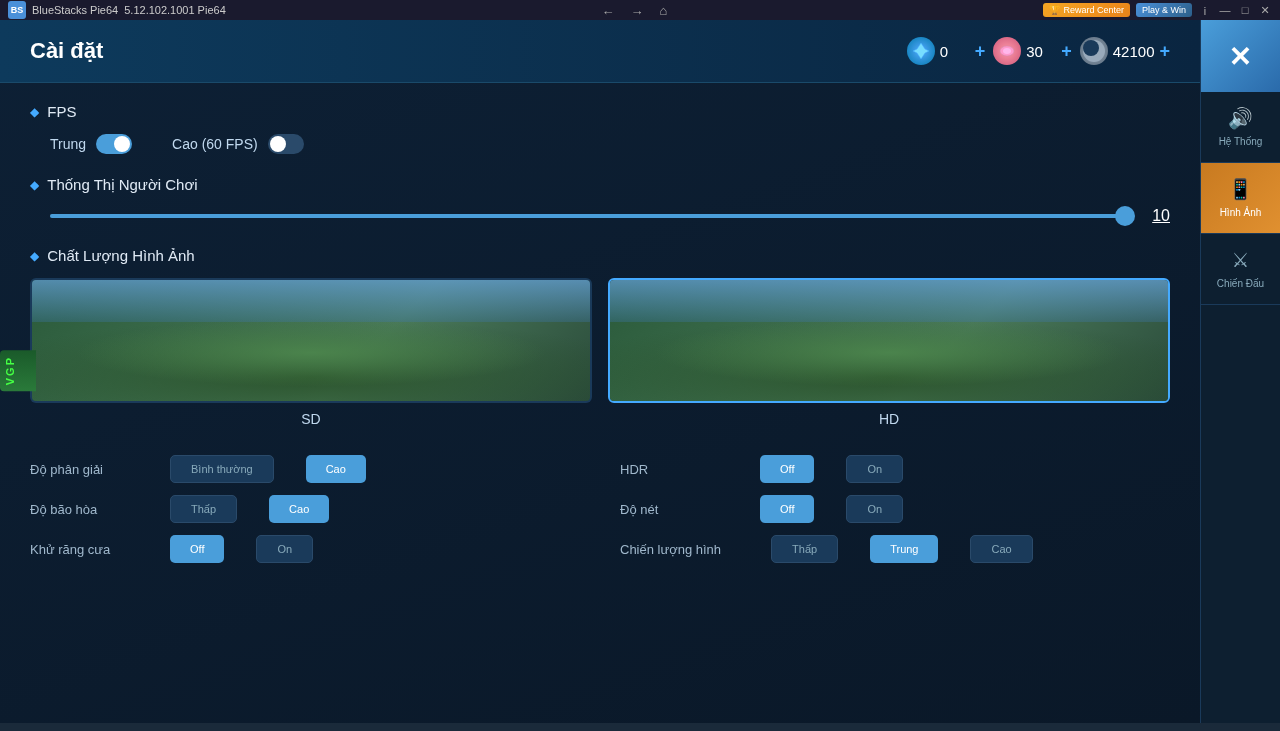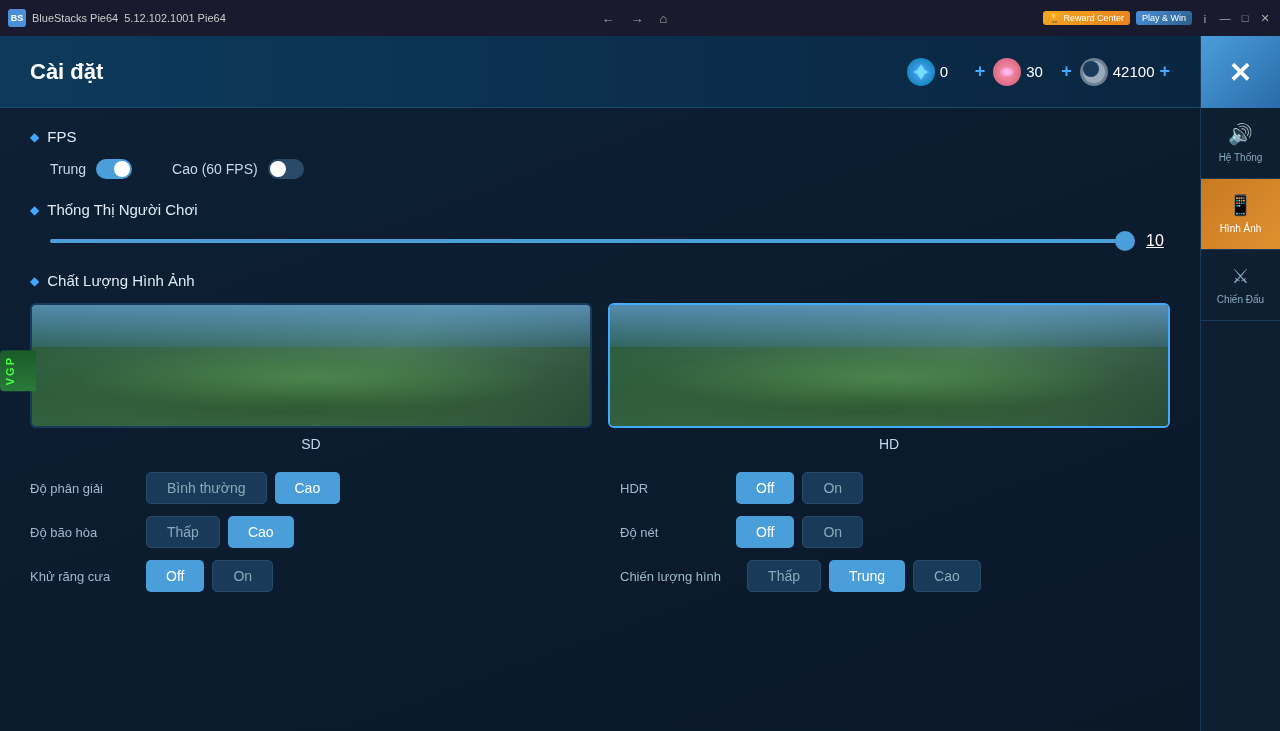--- a/index.html
+++ b/index.html
@@ -7,21 +7,21 @@
       width: 1280px;
       height: 731px;
       overflow: hidden;
       font-family: Arial, sans-serif;
       background: #1a2a3a;
       position: relative;
     }
 
     
     .title-bar {
-      height: 36px;
+      height: 20px;
       background: #1a1a2e;
       display: flex;
       align-items: center;
       justify-content: space-between;
       padding: 0 8px;
       position: relative;
       z-index: 10;
     }
     .title-bar-left {
       display: flex;
@@ -100,21 +100,21 @@
     .content-area {
       flex: 1;
       background: linear-gradient(160deg, #0d2035 0%, #0a1828 100%);
       display: flex;
       flex-direction: column;
       overflow: hidden;
     }
 
     
     .header-bar {
-      height: 72px;
+      height: 63px;
       background: linear-gradient(90deg, #0d3a5c 0%, #0a2540 100%);
       display: flex;
       align-items: center;
       padding: 0 30px;
       border-bottom: 1px solid #1a4a6a;
       gap: 20px;
     }
     .header-title {
       font-size: 22px;
       font-weight: bold;
@@ -262,29 +262,29 @@
       height: 20px;
       border-radius: 50%;
       background: #4a9eda;
       top: -8px;
       transform: translateX(-50%);
     }
     .slider-value {
       font-size: 16px;
       color: white;
       min-width: 30px;
-      text-align: center;
+      text-align: right;
       text-decoration: underline;
     }
 
     
     .quality-grid {
       display: flex;
       gap: 16px;
-      margin-bottom: 20px;
+      margin-bottom: 28px;
     }
     .quality-item {
       flex: 1;
       display: flex;
       flex-direction: column;
       align-items: center;
       gap: 8px;
       cursor: pointer;
     }
     .quality-thumb {
@@ -344,24 +344,25 @@
       color: #a0b8cc;
       min-width: 90px;
     }
     .btn-group {
       display: flex;
       gap: 8px;
     }
     .setting-btn {
       padding: 7px 20px;
       border-radius: 5px;
-      font-size: 14px;
+      font-size: 11px;
       cursor: pointer;
       border: none;
       font-weight: 500;
+      margin-left: 24px;
     }
     .setting-btn.active {
       background: #4a9eda;
       color: white;
     }
     .setting-btn.inactive {
       background: #1a3a5a;
       color: #8ab;
       border: 1px solid #2a4a6a;
     }

